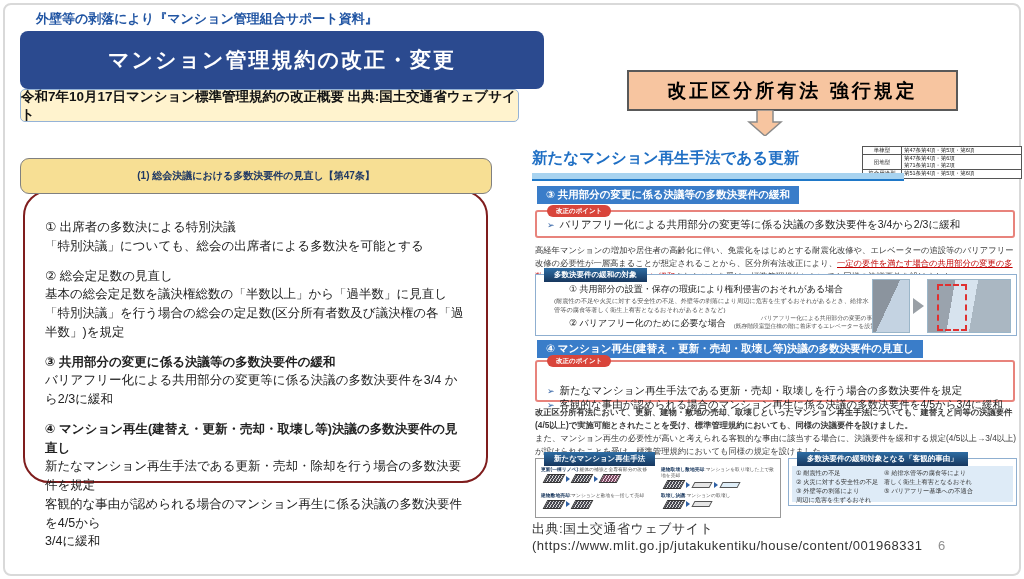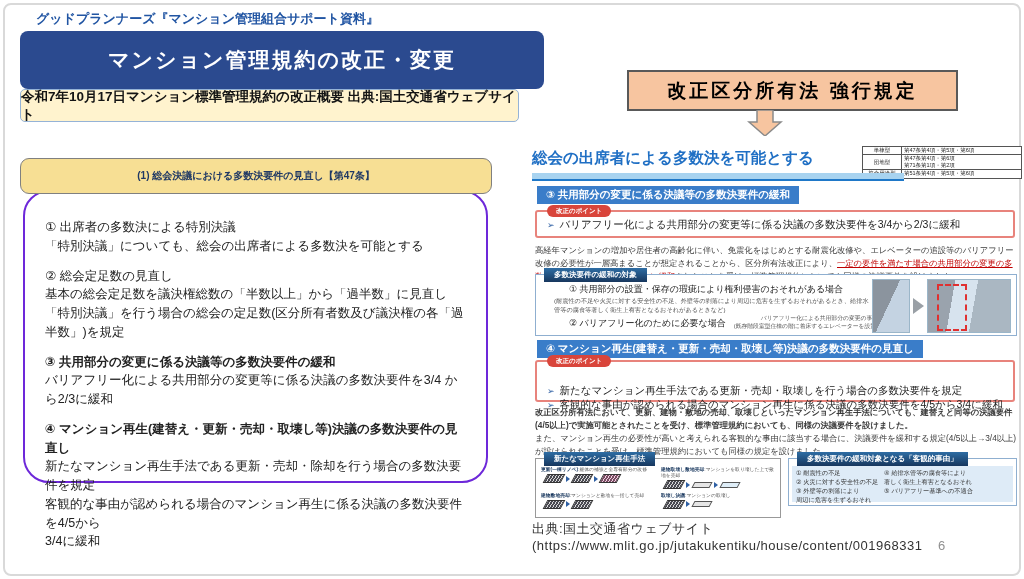--- a/index.html
+++ b/index.html
@@ -10,21 +10,21 @@
   .prewrap{white-space:pre-line;}
 
   
   .brand{left:36px;top:10px;font-size:13px;font-weight:bold;color:#2155A3;}
   .title-box{left:20px;top:31px;width:524px;height:58px;background:#2B4A8F;border-radius:8px;
     display:flex;align-items:center;justify-content:center;color:#fff;font-size:21px;font-weight:bold;letter-spacing:2px;text-align:right;}
   .subtitle-box{left:20px;top:89px;width:497px;height:31px;background:#FFF3CE;border:1px solid #95B3D7;border-radius:5px;
     display:flex;align-items:center;justify-content:center;color:#141414;font-size:13.5px;font-weight:bold;}
   .panel-heading{left:20px;top:158px;width:470px;height:34px;background:#F7DF94;border:1px solid #808080;border-radius:9px;
     display:flex;align-items:center;justify-content:center;color:#1F3864;font-size:10px;font-weight:bold;z-index:2;}
-  .panel-body{left:23px;top:190px;width:465px;height:293px;border:2px solid #6d28d9;border-radius:26px;background:#fff;
+  .panel-body{left:23px;top:190px;width:465px;height:293px;border:2px solid #7f1d1d;border-radius:26px;background:#fff;
     padding:26px 20px 0 20px;box-sizing:border-box;color:#222;font-size:12.5px;line-height:1.5;z-index:1;}
   .panel-item{margin-bottom:11px;}
   .panel-item .t-bold{font-weight:bold;}
 
   
   .callout{left:627px;top:70px;width:327px;height:37px;background:#F7C5A0;border:2px solid #595959;
     display:flex;align-items:center;justify-content:center;color:#000;font-size:19px;font-weight:bold;letter-spacing:3px;}
   .down-arrow{left:745px;top:110px;width:40px;height:26px;}
 
   
@@ -88,21 +88,21 @@
 
   .source-line{left:0;top:372px;font-size:13px;color:#333;letter-spacing:0.5px;}
   .page-num{left:938px;top:538px;font-size:13px;color:#909090;}
 </style>
 </head>
 <body>
 
 <div id="slide">
   <div id="frame"></div>
 
-  <div class="abs brand">グッドプランナーズ『マンション管理組合サポート資料』</div>
+  <div class="abs brand">外壁等の剥落により『マンション管理組合サポート資料』</div>
   <div class="abs title-box">
     <span>マンション管理規約の改正・変更</span>
   </div>
   <div class="abs subtitle-box">
     <span>令和7年10月17日マンション標準管理規約の改正概要  出典:国土交通省ウェブサイト</span>
   </div>
 
   <div class="abs panel-heading">
     <span>(1) 総会決議における多数決要件の見直し【第47条】</span>
   </div>
@@ -129,21 +129,21 @@
   </div>
 
   <div class="abs callout">
     <span>改正区分所有法 強行規定</span>
   </div>
   <svg class="abs down-arrow" viewBox="0 0 40 26">
     <polygon points="12,0 28,0 28,12 36,12 20,26 4,12 12,12" fill="#F7C5A0" stroke="#8a8a8a" stroke-width="1.5"></polygon>
   </svg>
 
   <div class="abs doc">
-    <div class="abs doc-title">総会の出席者による多数決を可能とする</div>
+    <div class="abs doc-title">新たなマンション再生手法である更新</div>
     <table class="abs ref-table">
       <tbody>
           <tr>
         <td class="c1">単棟型</td>
         <td class="prewrap">第47条第4項・第5項・第6項</td>
       </tr>
       <tr>
         <td class="c1">団地型</td>
         <td class="prewrap">第47条第4項・第6項
 第71条第1項・第2項</td>

